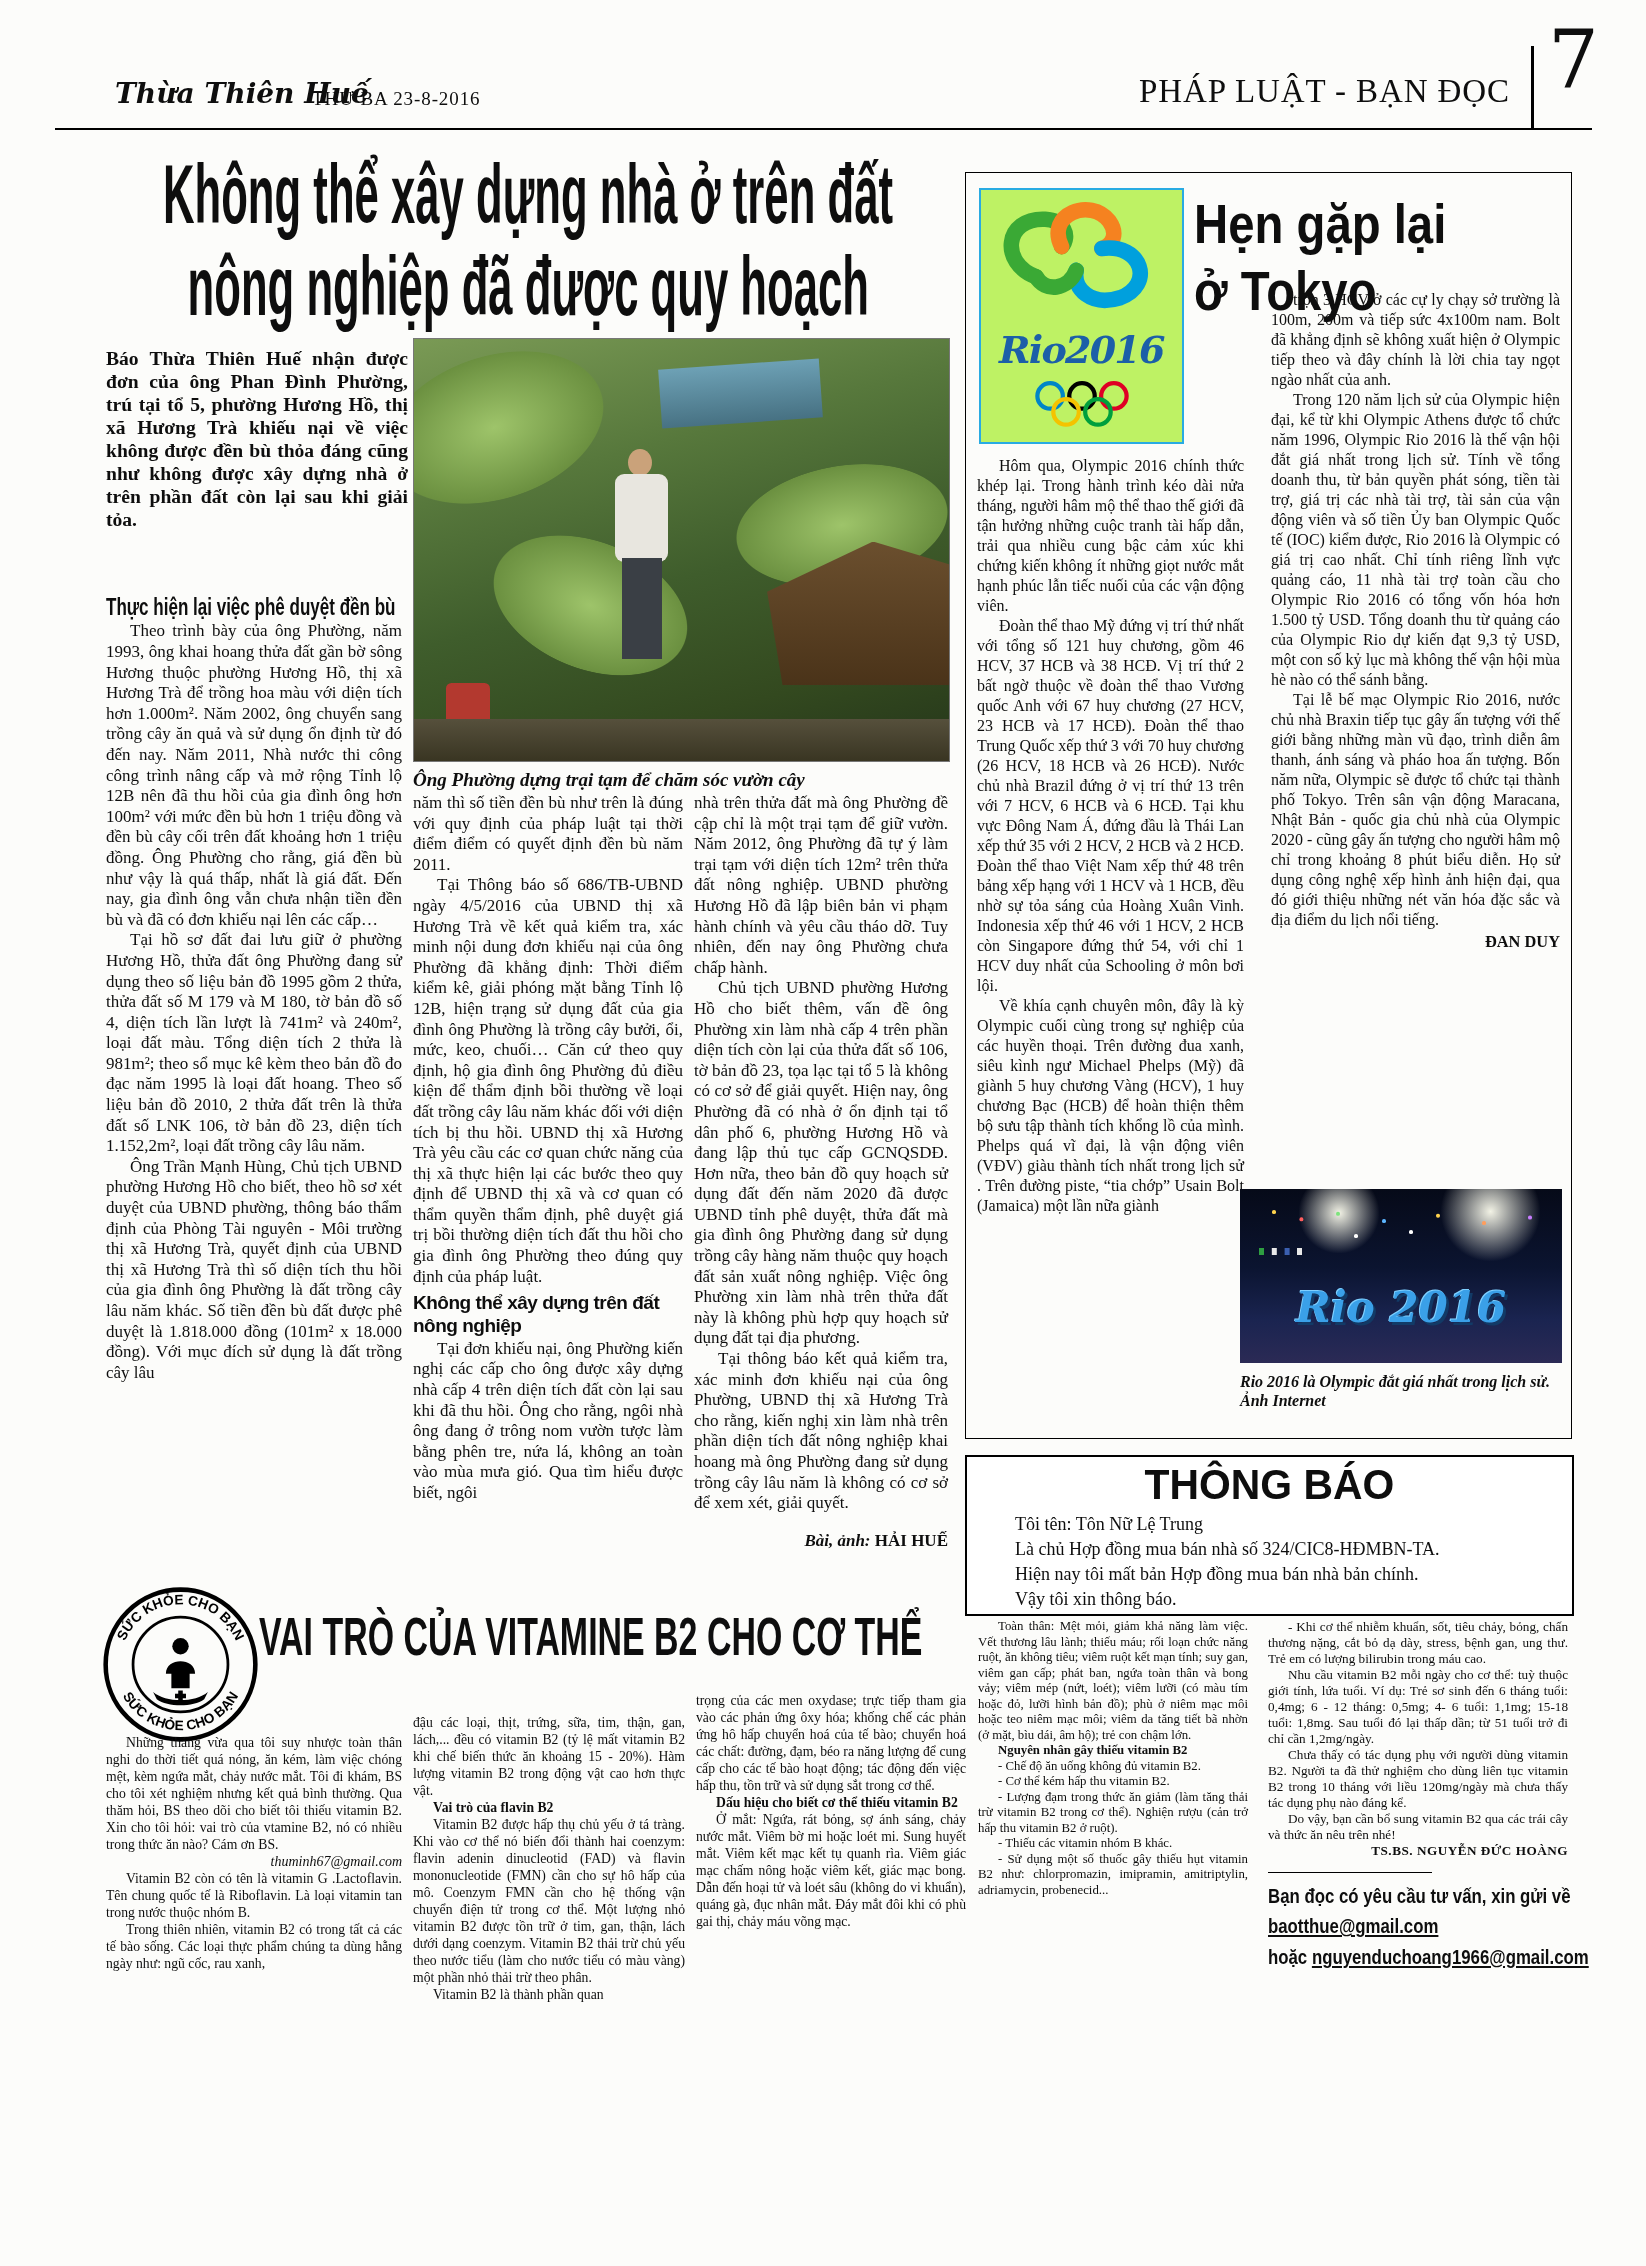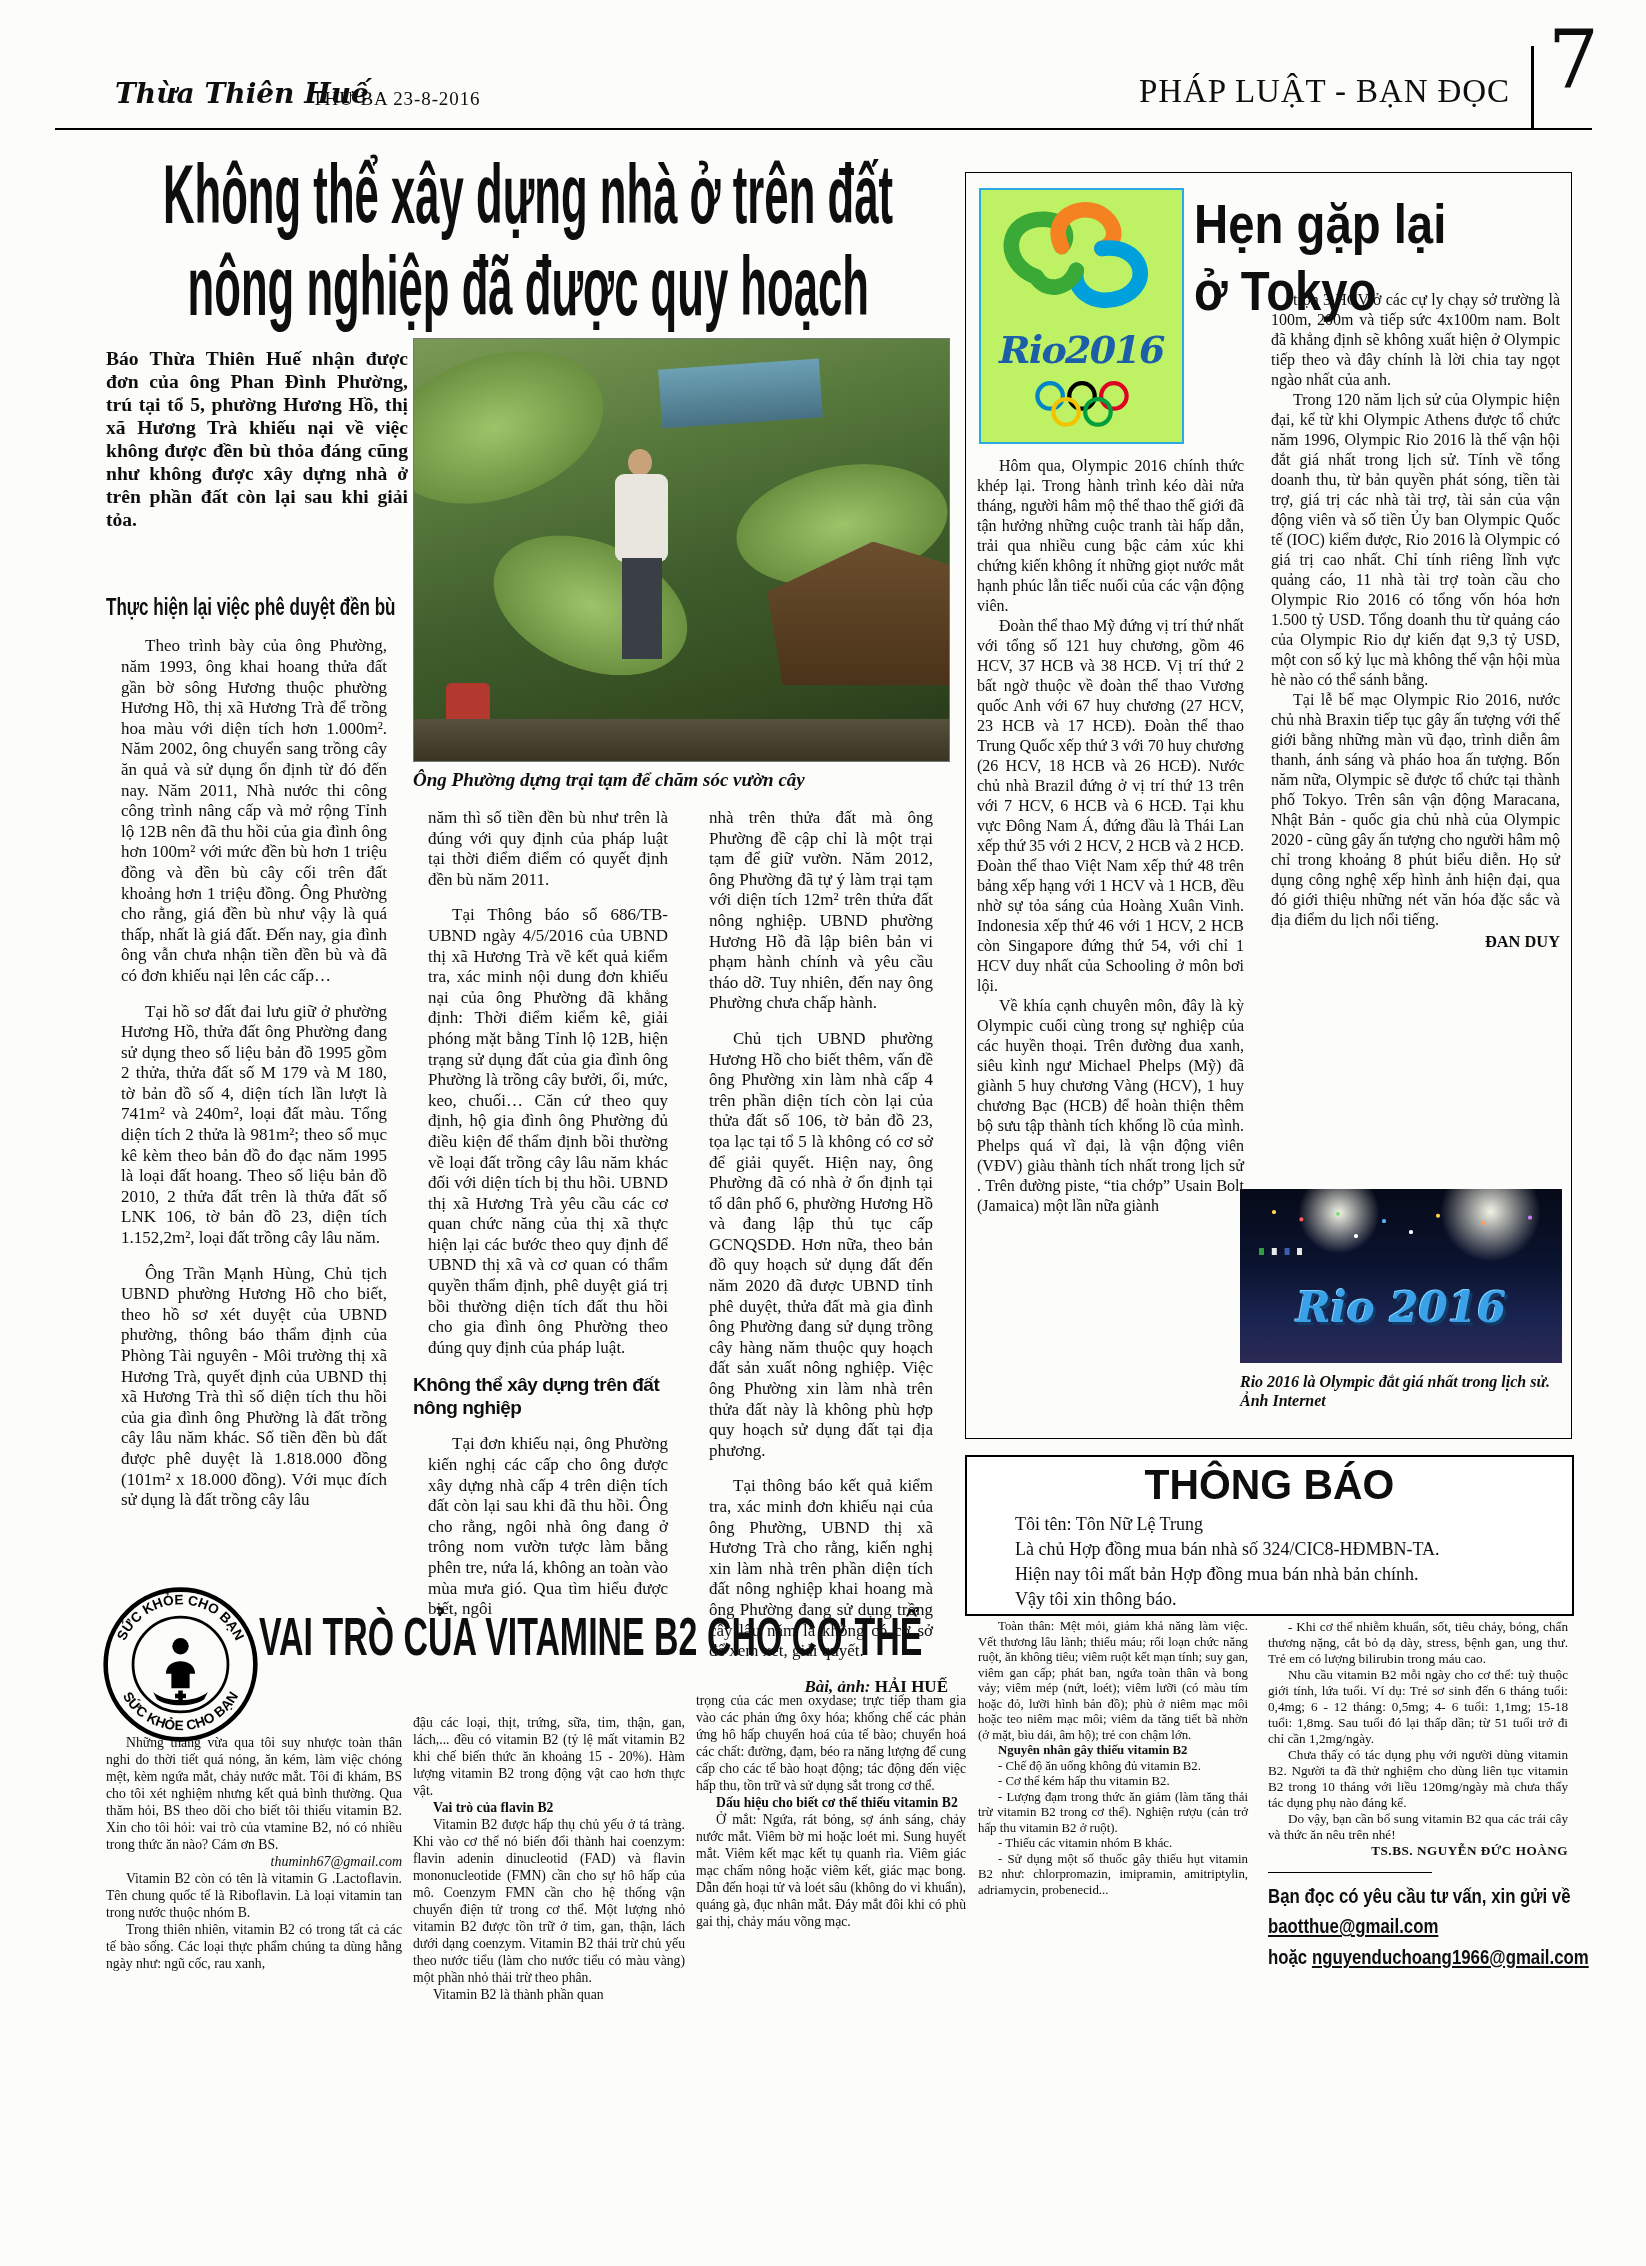--- a/index.html
+++ b/index.html
@@ -27,30 +27,30 @@
   .tarp{position:absolute;left:46%;top:6%;width:30%;height:14%;background:linear-gradient(#6fa6c9,#44708f);transform:rotate(-4deg);opacity:.85;}
   .hut{position:absolute;right:-2%;bottom:18%;width:36%;height:34%;background:linear-gradient(#6b4f2e,#4a3319);clip-path:polygon(0 35%,55% 0,100% 18%,100% 100%,8% 100%);}
   .man-head{position:absolute;left:40%;top:26%;width:24px;height:27.4px;border-radius:50%;background:#caa27a;}
   .man-shirt{position:absolute;left:37.5%;top:32%;width:53px;height:88px;border-radius:9.1px;background:#e8e6df;}
   .man-pants{position:absolute;left:38.8%;top:52%;width:40px;height:101px;background:#3a3f45;}
   .chair{position:absolute;left:6%;bottom:6%;width:44px;height:53px;background:#b3392f;border-radius:5.5px;}
   .ground{position:absolute;left:0;bottom:0;width:100%;height:10%;background:linear-gradient(#56503c,#393522);}
   .cap-main{left:413px;top:769px;width:535px;font-weight:bold;font-style:italic;font-size:19px;}
   
   .bt{font-size:17px;line-height:20.6px;text-align:justify;}
-  .bt p{margin:15px;text-indent:24px;}
+  .bt p{margin:0;text-indent:24px;}
   .bt p.cont{text-indent:0;}
   .col1{left:106px;top:594px;width:296px;}
   .col2{left:413px;top:793px;width:270px;}
   .col3{left:694px;top:793px;width:254px;}
   .sec-head{display:inline-block;white-space:nowrap;font-family:"Liberation Sans",sans-serif;font-weight:bold;
             font-size:23px;line-height:27.4px;transform:scaleX(.74);transform-origin:0 50%;}
   .sec-head2{font-family:"Liberation Sans",sans-serif;font-weight:bold;font-size:19px;line-height:23px;
              letter-spacing:-0.5px;margin:3.7px 0 1.8px 0;text-align:left;}
-  .byline{text-align:right;margin-top:10px;}
+  .byline{text-align:right;margin-top:17px;}
   .byline .lbl{font-weight:bold;font-style:italic;}
   .byline .nm{font-weight:bold;}
   
   .tokyo{left:965px;top:172px;width:605px;height:1265px;border:1.8px solid #000;}
   .riobox{left:12.8px;top:14.6px;width:201px;height:252px;border:2.7px solid #29abe2;background:#bef264;}
   .rio-word{position:absolute;left:0;top:137px;width:100%;text-align:center;font-family:"DejaVu Serif",serif;
             font-weight:bold;font-style:italic;font-size:38px;color:#1c5fa8;letter-spacing:-1.8px;}
   .tk-title{left:228px;top:18.3px;width:375px;}
   .tk-line{display:inline-block;white-space:nowrap;font-family:"Liberation Sans",sans-serif;font-weight:bold;
            font-size:55px;line-height:67px;transform:scaleX(.86);transform-origin:0 50%;}

